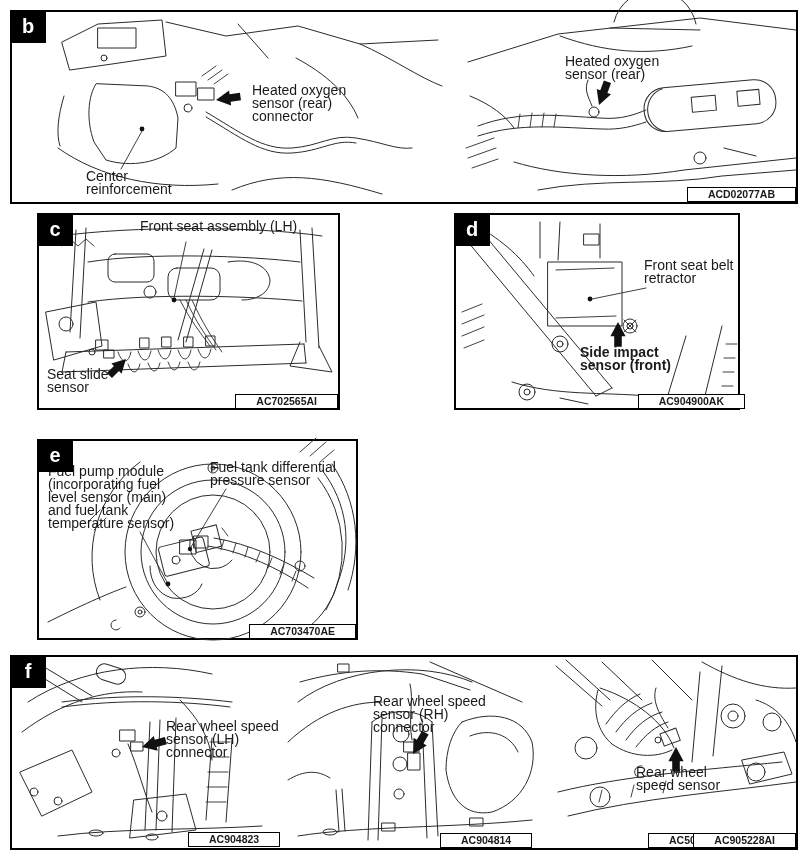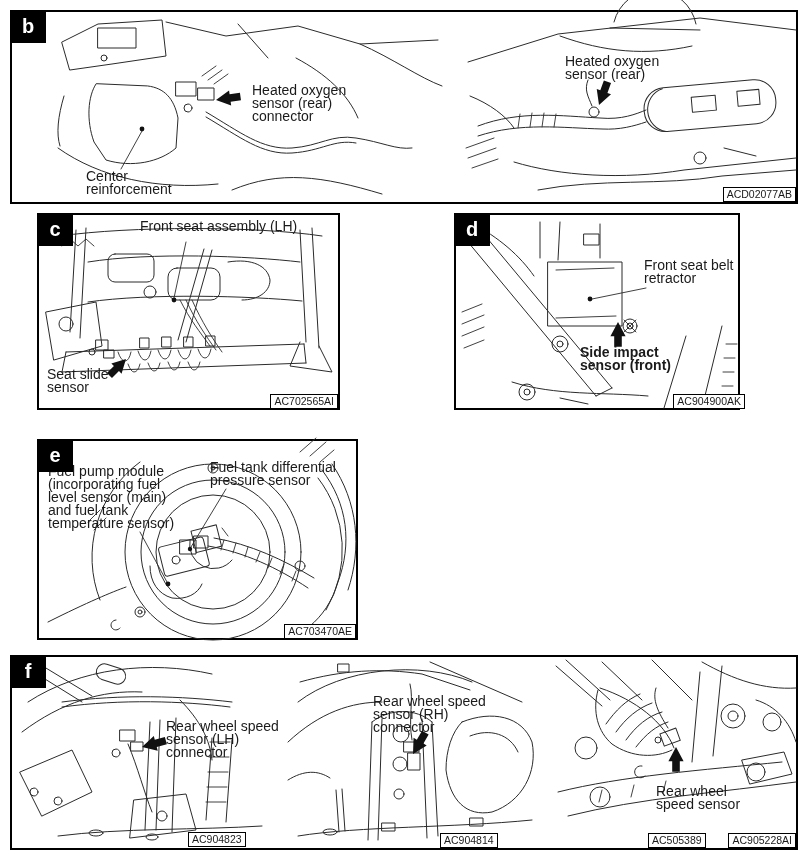--- a/index.html
+++ b/index.html
@@ -9,22 +9,22 @@
   }
   .panel{position:absolute;border:2px solid #000;background:#fff;box-sizing:border-box;}
   .badge{
     position:absolute;width:36px;height:33px;background:#000;color:#fff;
     font-weight:bold;font-size:20px;line-height:33px;text-align:center;z-index:4;
   }
   .label{
     position:absolute;font-size:14px;line-height:13px;white-space:pre;z-index:3;
   }
   .code{
-    position:absolute;font-size:10.5px;font-weight:normal;line-height:13px;
-    background:#fff;border:1px solid #000;padding:0 3px;z-index:3;white-space:pre;
+    position:absolute;font-size:10.5px;font-weight:bold;line-height:13px;
+    background:#fff;border:1px solid #000;padding:0 20px;z-index:3;white-space:pre;
   }
   svg.artlayer{position:absolute;left:0;top:0;z-index:2;pointer-events:none;}
   svg.artlayer path, svg.artlayer rect, svg.artlayer circle, svg.artlayer ellipse{
     fill:none;stroke:#2b2b2b;stroke-width:1;stroke-linecap:round;stroke-linejoin:round;
   }
   svg.artlayer .dot{fill:#111;stroke:none;}
   svg.artlayer .arrow{fill:#111;stroke:none;}
   svg.artlayer .thin{stroke-width:0.9;}
 </style>
 </head>
@@ -288,21 +288,21 @@
 temperature sensor)</div>
 <div class="label" style="left:210px;top:461px;">Fuel tank differential
 pressure sensor</div>
 
 <div class="label" style="left:166px;top:720px;">Rear wheel speed
 sensor (LH)
 connector</div>
 <div class="label" style="left:373px;top:695px;">Rear wheel speed
 sensor (RH)
 connector</div>
-<div class="label" style="left:656px;top:766px;margin-top:19px;">Rear wheel
+<div class="label" style="left:636px;top:766px;">Rear wheel
 speed sensor</div>
 
 <div class="code" style="right:13px;top:187px;">ACD02077AB</div>
 <div class="code" style="right:471px;top:394px;">AC702565AI</div>
 <div class="code" style="right:64px;top:394px;">AC904900AK</div>
 <div class="code" style="right:453px;top:624px;">AC703470AE</div>
 <div class="code" style="left:188px;top:832px;">AC904823</div>
 <div class="code" style="left:440px;top:833px;">AC904814</div>
 <div class="code" style="left:648px;top:833px;">AC505389</div>
 <div class="code" style="right:13px;top:833px;">AC905228AI</div>

